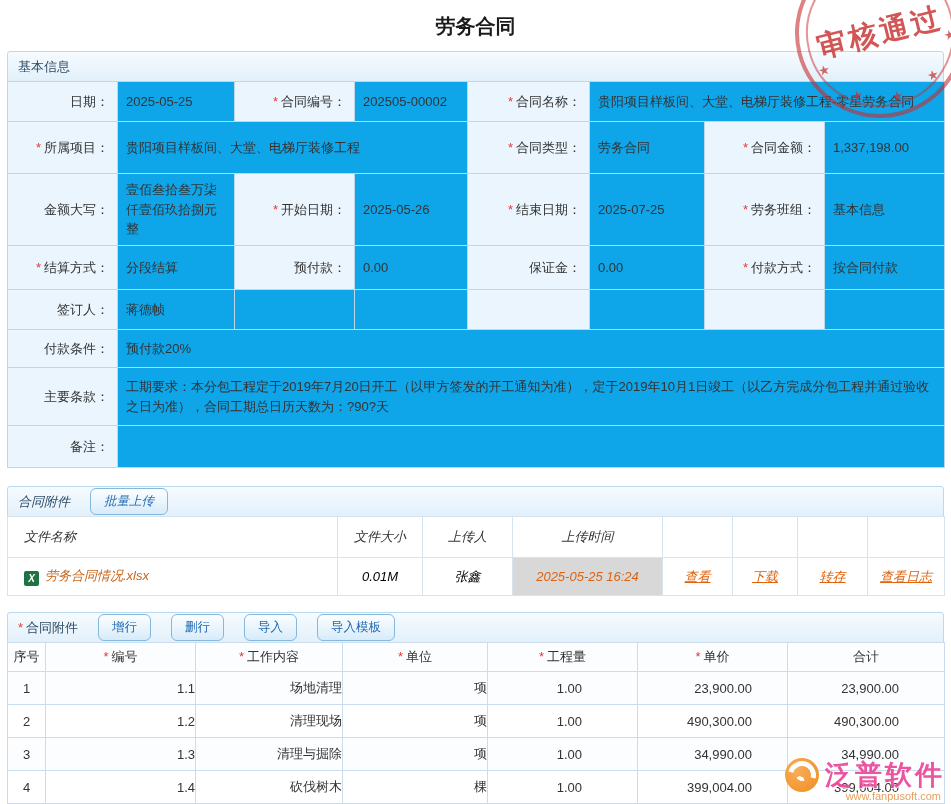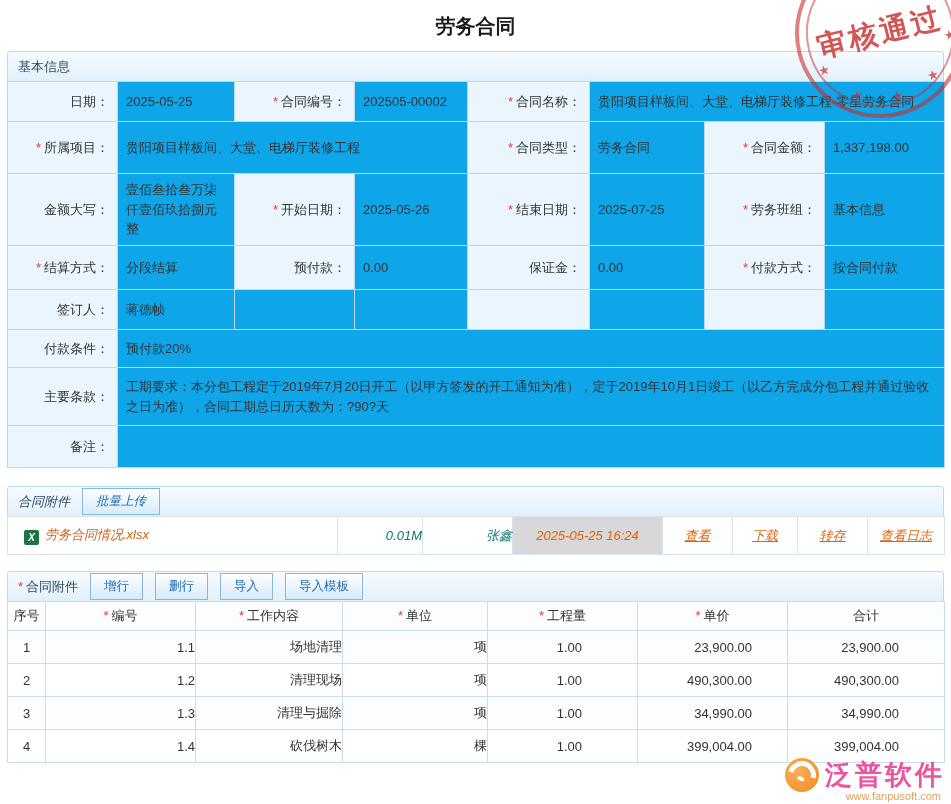--- a/index.html
+++ b/index.html
@@ -12,41 +12,41 @@
   .gap18{margin-top:18px;font-style:italic;}
   .gap16{margin-top:16px;}
   .section-bar{display:flex;align-items:center;gap:12px;height:31px;padding:0 10px;
         background:linear-gradient(#f6fbff,#e2f0fa);border:1px solid #badaef;
         color:#2e4b66;border-radius:3px 3px 0 0;}
   .section-title{font-size:13px;}
   .req{color:#e53935;margin-right:3px;}
 
   .btn{display:inline-flex;align-items:center;justify-content:center;padding:4px 13px;
         font-size:12.5px;color:#1f6ab2;background:linear-gradient(#fdfeff,#d7ebfa);
-        border:1px solid #86b7dd;border-radius:0;cursor:pointer;white-space:nowrap;}
+        border:1px solid #86b7dd;border-radius:6px;cursor:pointer;white-space:nowrap;margin-left:8px;}
 
   table{border-collapse:collapse;table-layout:fixed;width:937px;}
   .form-table{margin-top:-1px;}
   .form-table td{border:1px solid #bdd7eb;padding:5px 8px;font-size:13px;vertical-align:middle;
         word-break:break-all;line-height:1.5;}
   td.lbl{background:#eaf5fd;text-align:right;color:#333;}
   td.val{background:#0ea5e9;text-align:left;}
   tr.h40{height:40px;} tr.h52{height:52px;} tr.h72{height:72px;} tr.h44{height:44px;}
   tr.h38{height:38px;} tr.h58{height:58px;} tr.h42{height:42px;}
 
   .attach-table{margin-top:-1px;}
   .attach-table td{border:1px solid #d4e4f1;font-size:13px;vertical-align:middle;}
   .ath{height:41px;text-align:center;background:#fff;color:#333;}
   .ath-first{text-align:left;padding-left:16px;}
   .file-row td{height:38px;}
   .file-name{color:#c8651b;text-align:left;padding-left:16px;}
   .excel-icon{display:inline-block;width:15px;height:15px;background:#1f7244;color:#fff;
         font-size:10px;line-height:15px;text-align:center;border-radius:2px;margin-right:6px;
         vertical-align:-2px;font-weight:bold;}
-  .c-orange{color:#0f766e;text-align:right;}
+  .c-orange{color:#000000;text-align:center;}
   .time-cell{background:#d8d8d8;color:#e0620d;text-align:center;}
   .link{color:#e0620d;text-decoration:underline;cursor:pointer;text-align:center;display:block;}
 
   .boq-table{margin-top:-1px;}
   .boq-table th,.boq-table td{border:1px solid #c9ddee;font-size:13px;font-weight:normal;}
   .boq-table th{height:29px;background:#fcfdff;text-align:center;color:#333;}
   .boq-table td{height:33px;background:#fff;}
   .boq-table tr:nth-child(even) td{background:#fbfdff;}
   .c-center{text-align:center;}
   .c-left{text-align:right;padding-left:10px;}
@@ -183,20 +183,30 @@
         <col style="width:330px">
           <col style="width:85px">
           <col style="width:90px">
           <col style="width:150px">
         <col style="width:70px">
           <col style="width:65px">
           <col style="width:70px">
           <col style="width:77px">
       </colgroup>
       <tbody>
+          <tr>
+        <td class="ath ath-first">文件名称</td>
+        <td class="ath">文件大小</td>
+        <td class="ath">上传人</td>
+        <td class="ath">上传时间</td>
+        <td class="ath"></td>
+        <td class="ath"></td>
+        <td class="ath"></td>
+        <td class="ath"></td>
+      </tr>
       <tr class="file-row">
         <td class="file-name"><span class="excel-icon">X</span><span>劳务合同情况.xlsx</span></td>
         <td class="c-orange">0.01M</td>
         <td class="c-orange">张鑫</td>
         <td class="time-cell">2025-05-25 16:24</td>
         <td>
               <span class="link">查看</span>
             </td>
         <td>
               <span class="link">下载</span>

